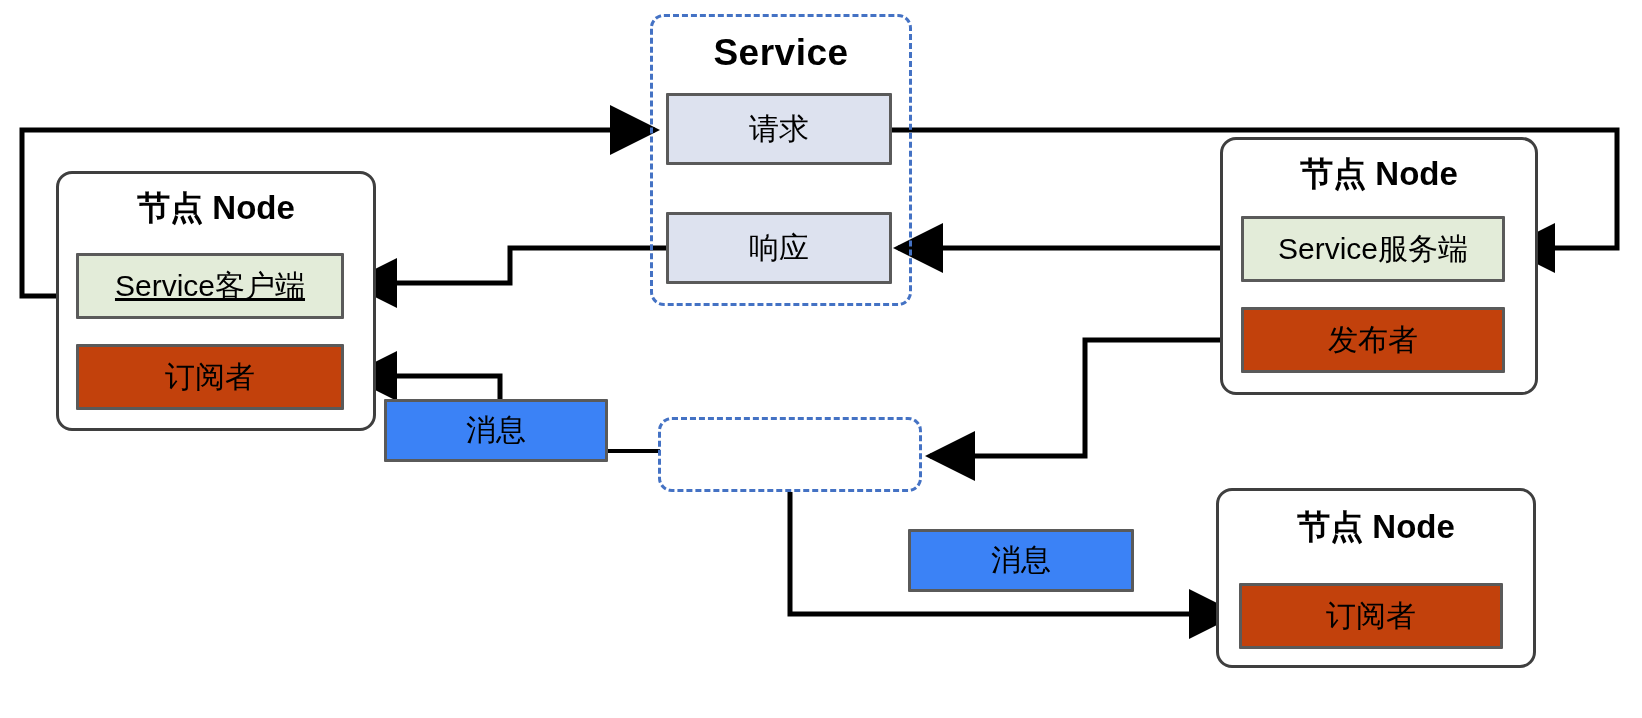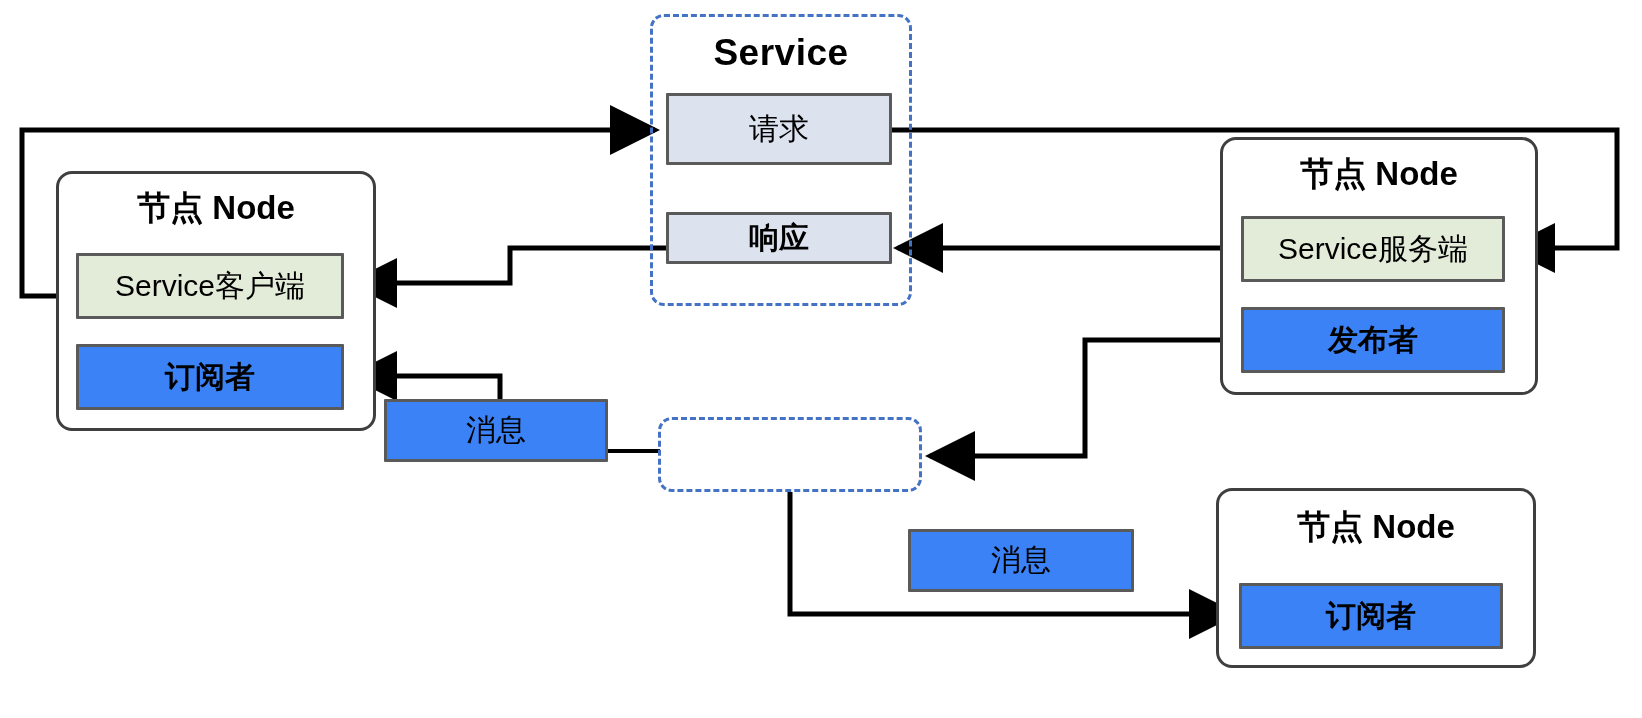--- a/index.html
+++ b/index.html
@@ -45,21 +45,21 @@
     box-sizing:border-box;
     display:flex;
     align-items:center;
     justify-content:center;
     font-size:30px;
     color:#000;
     white-space:nowrap;
   }
   .chip.blue{background:#dde2ef;}
   .chip.green{background:#e3ecd9;}
-  .chip.orange{background:#3b82f6;font-weight:bold;}
+  .chip.orange{background:#c2410c;}
   .chip.gray{background:#3b82f6;}
 </style>
 </head>
 <body>
 
 <div id="canvas">
 
   <svg id="wires" viewBox="0 0 1642 718" xmlns="http://www.w3.org/2000/svg">
     <defs>
       <marker id="ah" markerWidth="10" markerHeight="10" refX="9" refY="5" orient="auto" markerUnits="strokeWidth">
@@ -85,29 +85,29 @@
   </svg>
 
   <div class="group-dashed" style="left:650px;top:14px;width:262px;height:292px;">
   </div>
   <div class="group-title" style="left:650px;top:32px;width:262px;font-size:37px;">Service</div>
 
   <div class="chip blue" style="left:666px;top:93px;width:226px;height:72px;">
     <span>请求</span>
   </div>
 
-  <div class="chip blue" style="left:666px;top:212px;width:226px;height:52px;font-weight:bold;">
+  <div class="chip blue" style="left:666px;top:212px;width:226px;height:72px;">
     <span>响应</span>
   </div>
 
   <div class="node-box" style="left:56px;top:171px;width:320px;height:260px;">
   </div>
   <div class="node-title" style="left:56px;top:186px;width:320px;">节点 Node</div>
 
-  <div class="chip green" style="left:76px;top:253px;width:268px;height:66px;">
+  <div class="chip green" style="left:76px;top:253px;width:268px;height:66px;text-decoration:underline;">
     <span>Service客户端</span>
   </div>
 
   <div class="chip orange" style="left:76px;top:344px;width:268px;height:66px;">
     <span>订阅者</span>
   </div>
 
   <div class="node-box" style="left:1220px;top:137px;width:318px;height:258px;">
   </div>
   <div class="node-title" style="left:1220px;top:152px;width:318px;">节点 Node</div>

